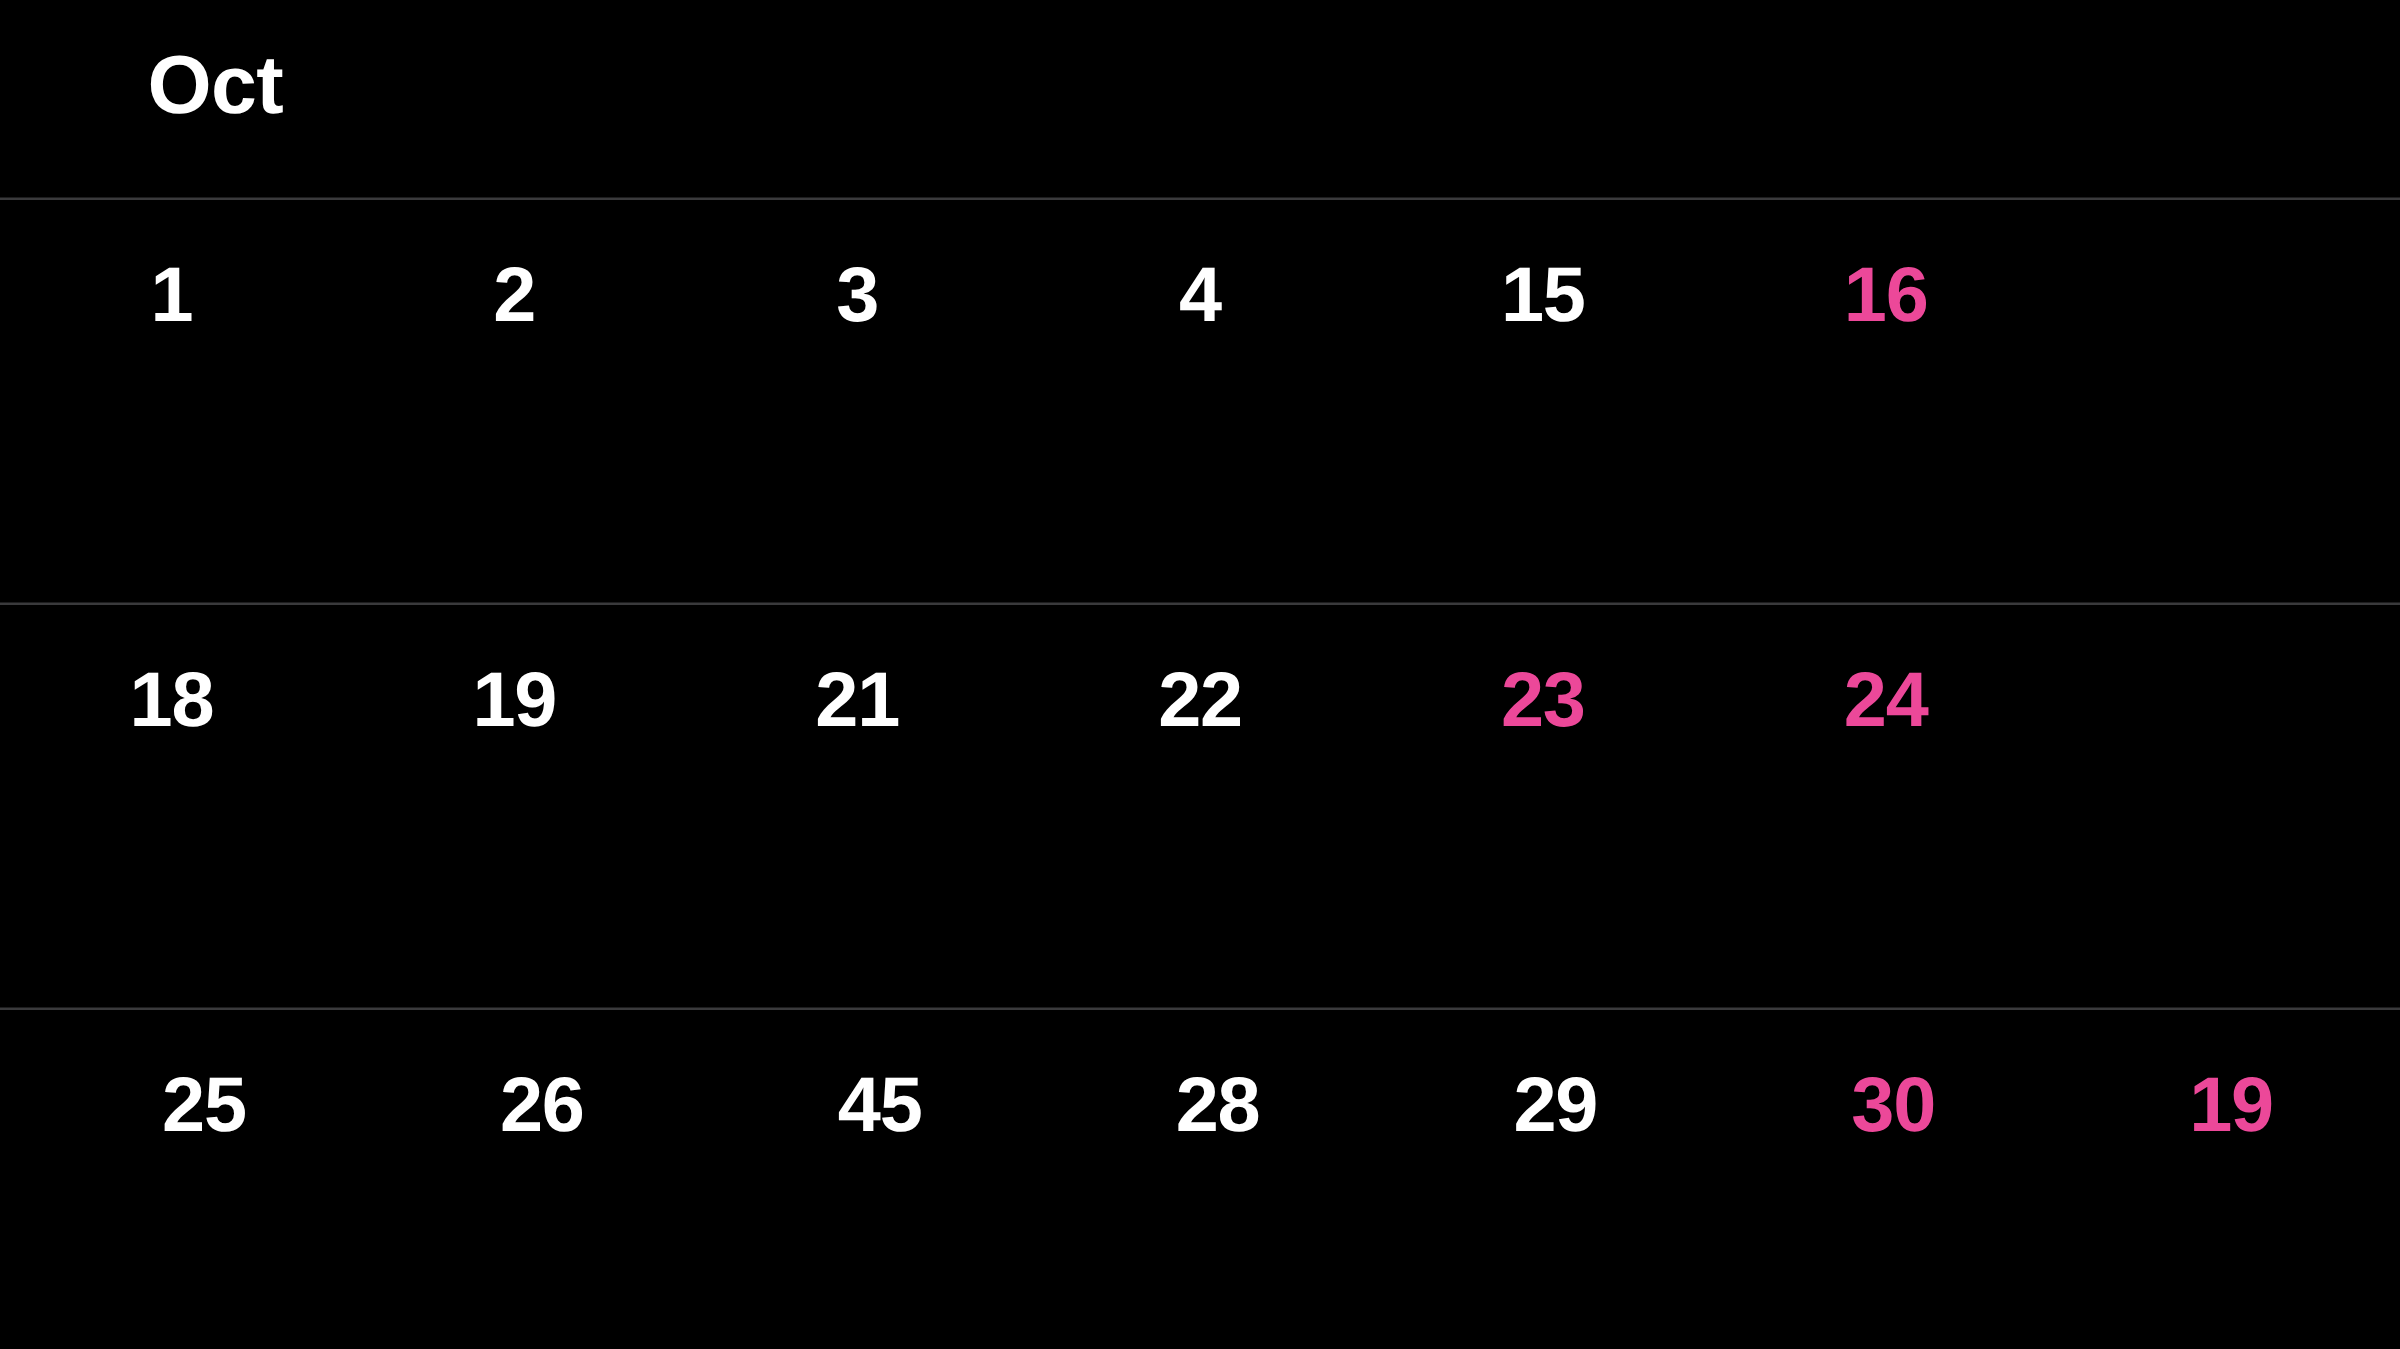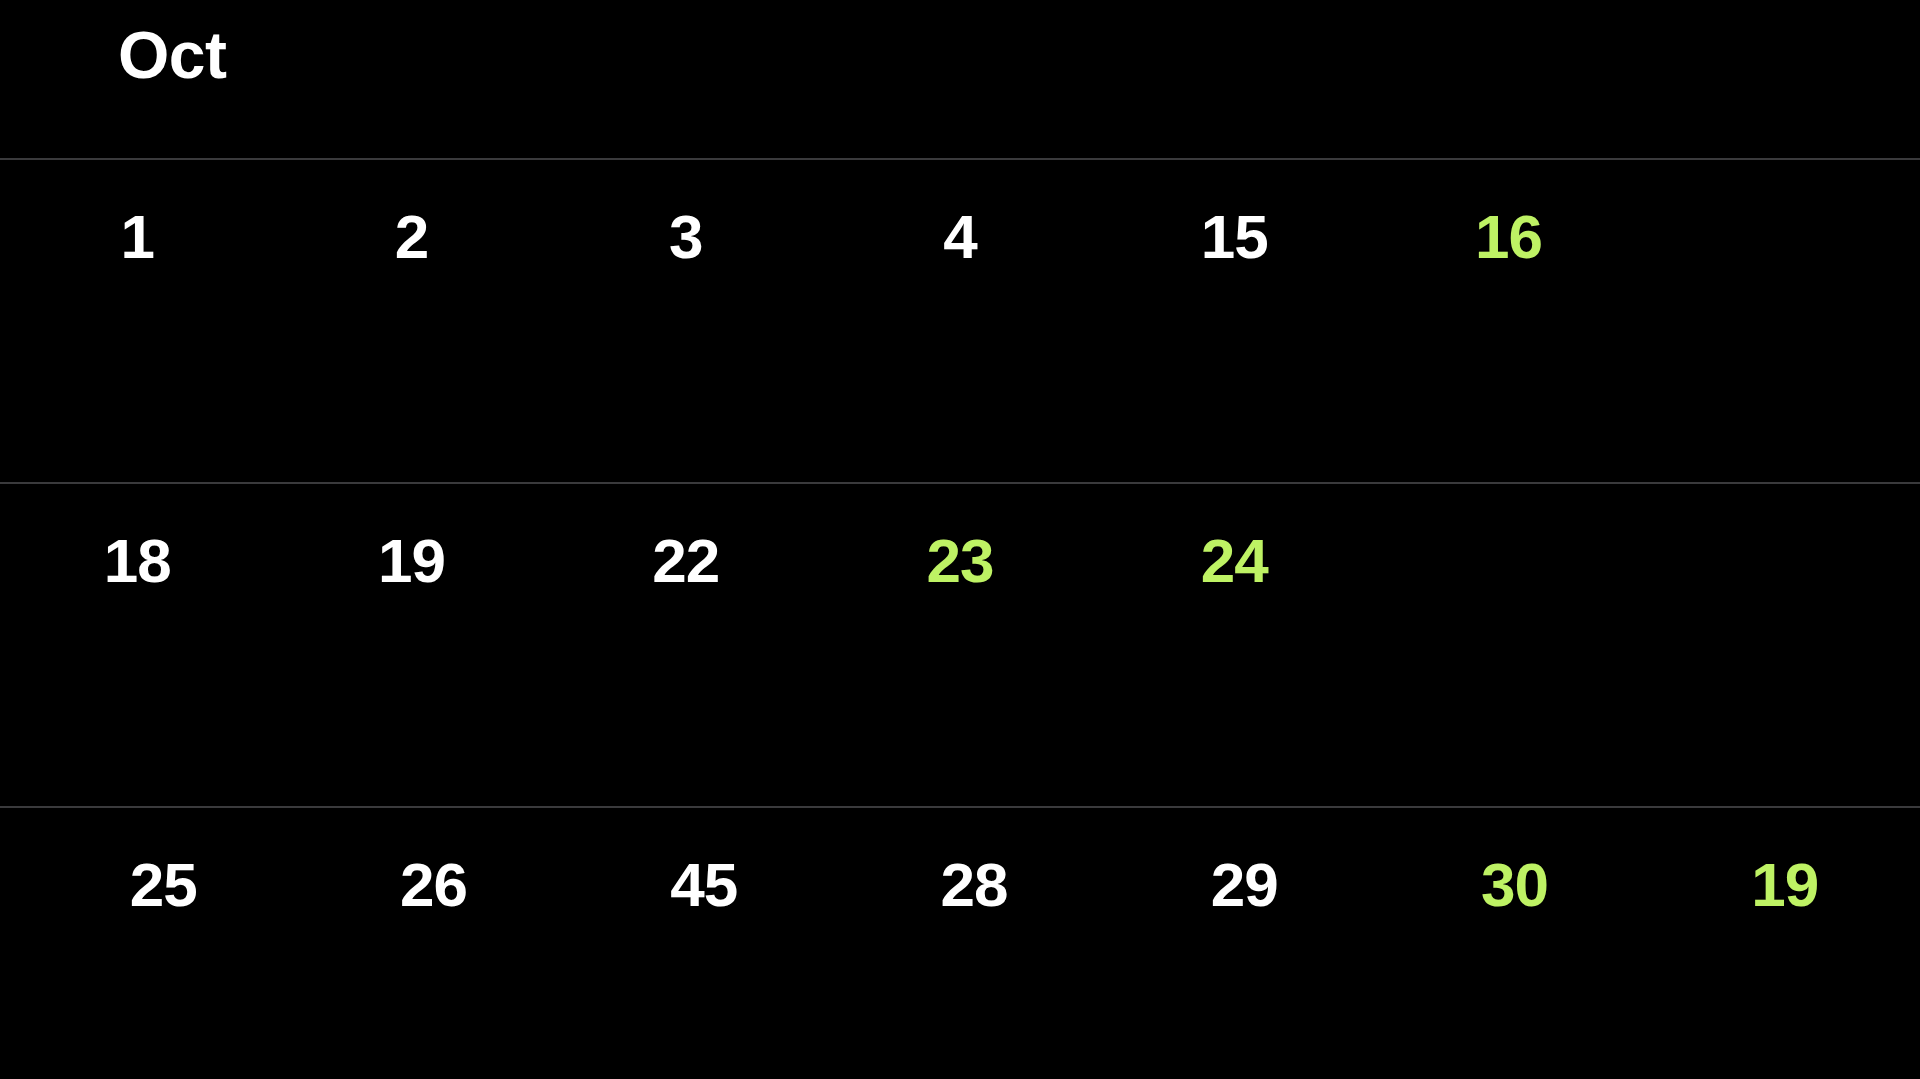--- a/index.html
+++ b/index.html
@@ -27,21 +27,21 @@
   
   .month-header {
     position: relative;
     height: 158px;
     box-sizing: border-box;
     display: flex;
     align-items: flex-start;
   }
   .month-label {
     margin-left: 118px;
-    margin-top: 22px;
+    margin-top: 34px;
     font-size: 66px;
     font-weight: bold;
     color: #ffffff;
     letter-spacing: -0.5px;
     line-height: 1;
   }
 
   
   .week-divider {
     width: 100%;
@@ -70,21 +70,21 @@
 
   .day-number {
     display: inline-block;
     font-size: 62px;
     font-weight: bold;
     line-height: 1;
     color: #ffffff;
     letter-spacing: -1px;
   }
   .day-number.dimmed {
-    color: #bef264;
+    color: #ec4899;
   }
 </style>
 </head>
 <body>
 
 <div class="calendar">
 
   <div class="month-header">
     <div class="month-label">Oct</div>
   </div>
@@ -115,20 +115,23 @@
   <div class="week-divider"></div>
 
   <div class="week-row">
     <div class="day-cell">
       <span class="day-number">18</span>
     </div>
     <div class="day-cell">
       <span class="day-number">19</span>
     </div>
     <div class="day-cell">
+      <span class="day-number">21</span>
+    </div>
+    <div class="day-cell">
       <span class="day-number">22</span>
     </div>
     <div class="day-cell">
       <span class="day-number dimmed">23</span>
     </div>
     <div class="day-cell">
       <span class="day-number dimmed">24</span>
     </div>
   </div>
 

